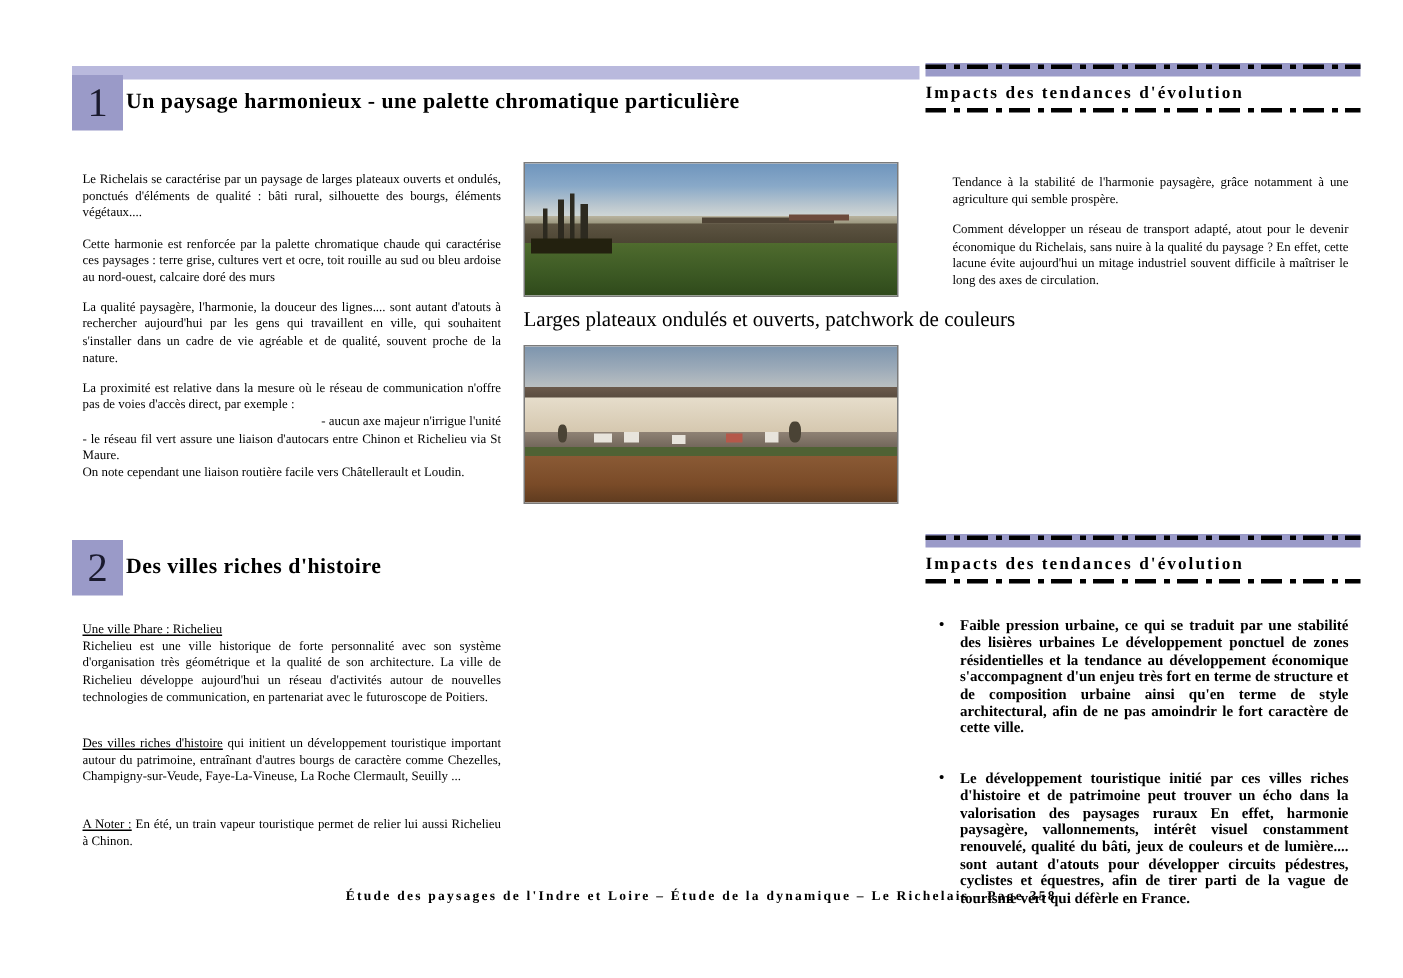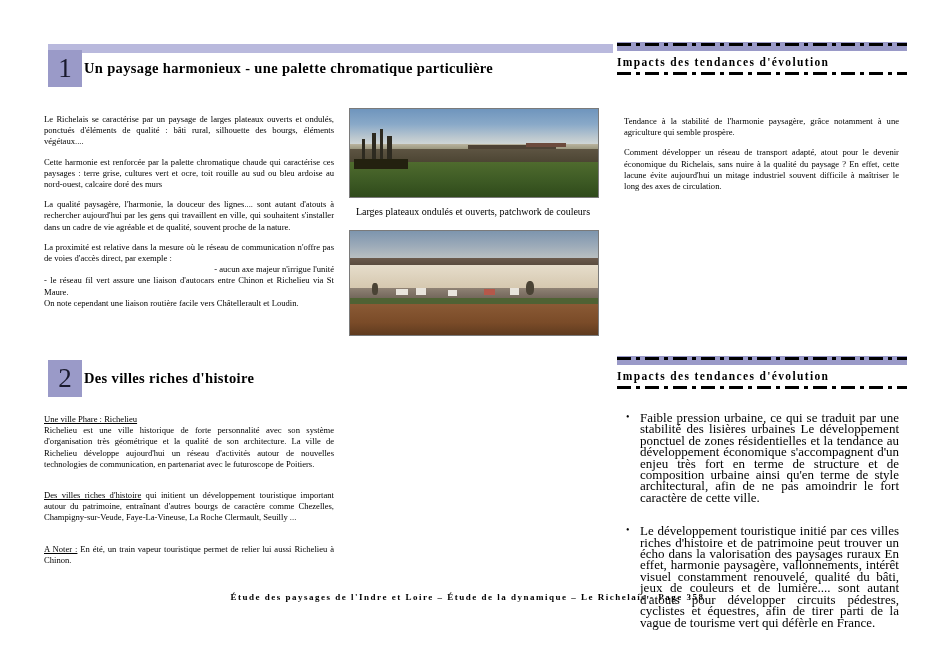--- a/index.html
+++ b/index.html
@@ -98,34 +98,35 @@
 
   
   .tx {
     position: absolute;
     font-family: "Liberation Serif", serif;
     font-size: 8.6px;
     line-height: 11.2px;
     text-align: justify;
     color: #000000;
   }
-  .tx p { margin: 0 0 9px 0; }
+  .tx p { margin: 0 0 9px 11px; }
   .tx p:last-child { margin-bottom: 0; }
   .nogap { margin-bottom: 0 !important; }
 
   .u { text-decoration: underline; }
 
   
   .bullets {
     position: absolute;
     font-family: "Liberation Serif", serif;
-    font-size: 13px;
+    font-size: 10px;
     line-height: 11.4px;
     text-align: justify;
     color: #000000;
+    font-weight: bold;
   }
   .bullets .bi {
     position: relative;
     padding-left: 16px;
     margin-bottom: 22px;
   }
   .bullets .bi:last-child { margin-bottom: 0; }
   .bullets .bi::before {
     content: "\2022";
     position: absolute;
@@ -139,21 +140,21 @@
     position: absolute;
     border: 1px solid #7a7a7a;
     overflow: hidden;
   }
   .photo .sky {
     position: absolute; left: 0; right: 0; top: 0;
   }
   .caption {
     position: absolute;
     font-family: "Liberation Serif", serif;
-    font-size: 10px;
+    font-size: 14px;
     text-align: center;
     color: #000000;
     white-space: nowrap;
   }
 
   
   .footer {
     position: absolute;
     left: 0; right: 0;
     text-align: center;

